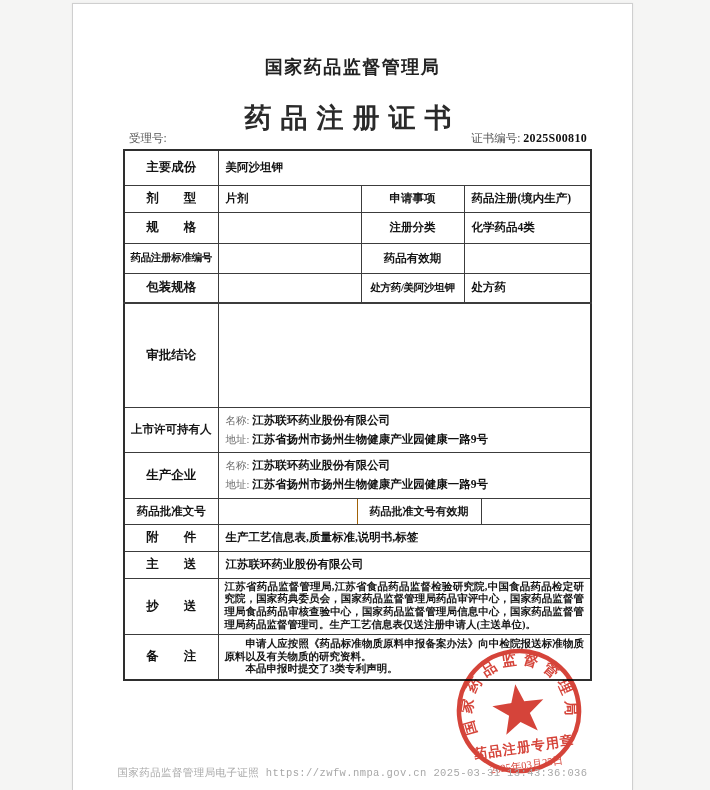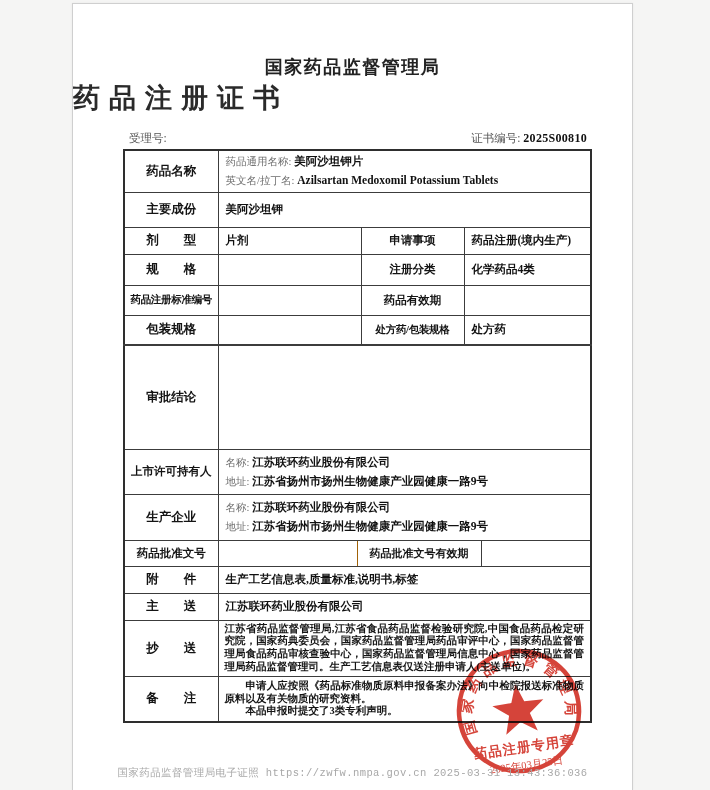--- a/index.html
+++ b/index.html
@@ -18,22 +18,22 @@
     border-bottom:none;
     box-shadow:0 0 2px rgba(0,0,0,.06);
   }
   .agency-title {
     position:absolute; left:0; right:0; top:51px;
     text-align:center;
     font-family:"Liberation Sans","DejaVu Sans",sans-serif;
     font-size:18px; font-weight:bold; letter-spacing:1.5px; color:#222;
   }
   .doc-title {
-    position:absolute; left:0; right:0; top:76px;
-    text-align:left;
+    position:absolute; left:0; right:0; top:96px;
+    text-align:center;
     font-size:27px; font-weight:600; letter-spacing:9px; color:#2a2a2a;
   }
   .meta-row {
     position:absolute; left:56px; right:45px; top:127px;
     display:flex; justify-content:space-between;
     font-size:11.5px; color:#555;gap:44px;
   }
   .meta-right b { color:#111; font-size:12px; letter-spacing:.3px; }
 
   table.cert {
@@ -101,29 +101,20 @@
 
   <table class="cert">
     <colgroup>
         <col style="width:94px">
         <col style="width:143px">
         <col style="width:103px">
         <col style="width:127px">
       </colgroup>
 
     <tbody>
-        <tr style="height:42px">
-      <td class="lbl">药品名称</td>
-      <td colspan="3" class="two-line">
-        <div><span class="cap">药品通用名称:</span>
-             <span class="val">美阿沙坦钾片</span></div>
-        <div><span class="cap">英文名/拉丁名:</span>
-             <span class="val">Azilsartan Medoxomil Potassium Tablets</span></div>
-      </td>
-    </tr>
 
     <tr style="height:35px">
       <td class="lbl">主要成份</td>
       <td colspan="3" class="val">美阿沙坦钾</td>
     </tr>
 
     <tr style="height:27px">
       <td class="lbl">剂　　型</td>
       <td class="val">片剂</td>
       <td class="lbl mid">申请事项</td>
@@ -140,21 +131,21 @@
     <tr style="height:30px">
       <td class="lbl small">药品注册标准编号</td>
       <td class="val"></td>
       <td class="lbl mid">药品有效期</td>
       <td class="val"></td>
     </tr>
 
     <tr style="height:30px">
       <td class="lbl">包装规格</td>
       <td class="val"></td>
-      <td class="lbl small">处方药/包装规格</td>
+      <td class="lbl small">处方药/美阿沙坦钾</td>
       <td class="val">处方药</td>
     </tr>
 
     <tr style="height:104px">
       <td class="lbl thick-top">审批结论</td>
       <td colspan="3" class="val thick-top"></td>
     </tr>
 
     <tr style="height:45px">
       <td class="lbl mid">上市许可持有人</td>

